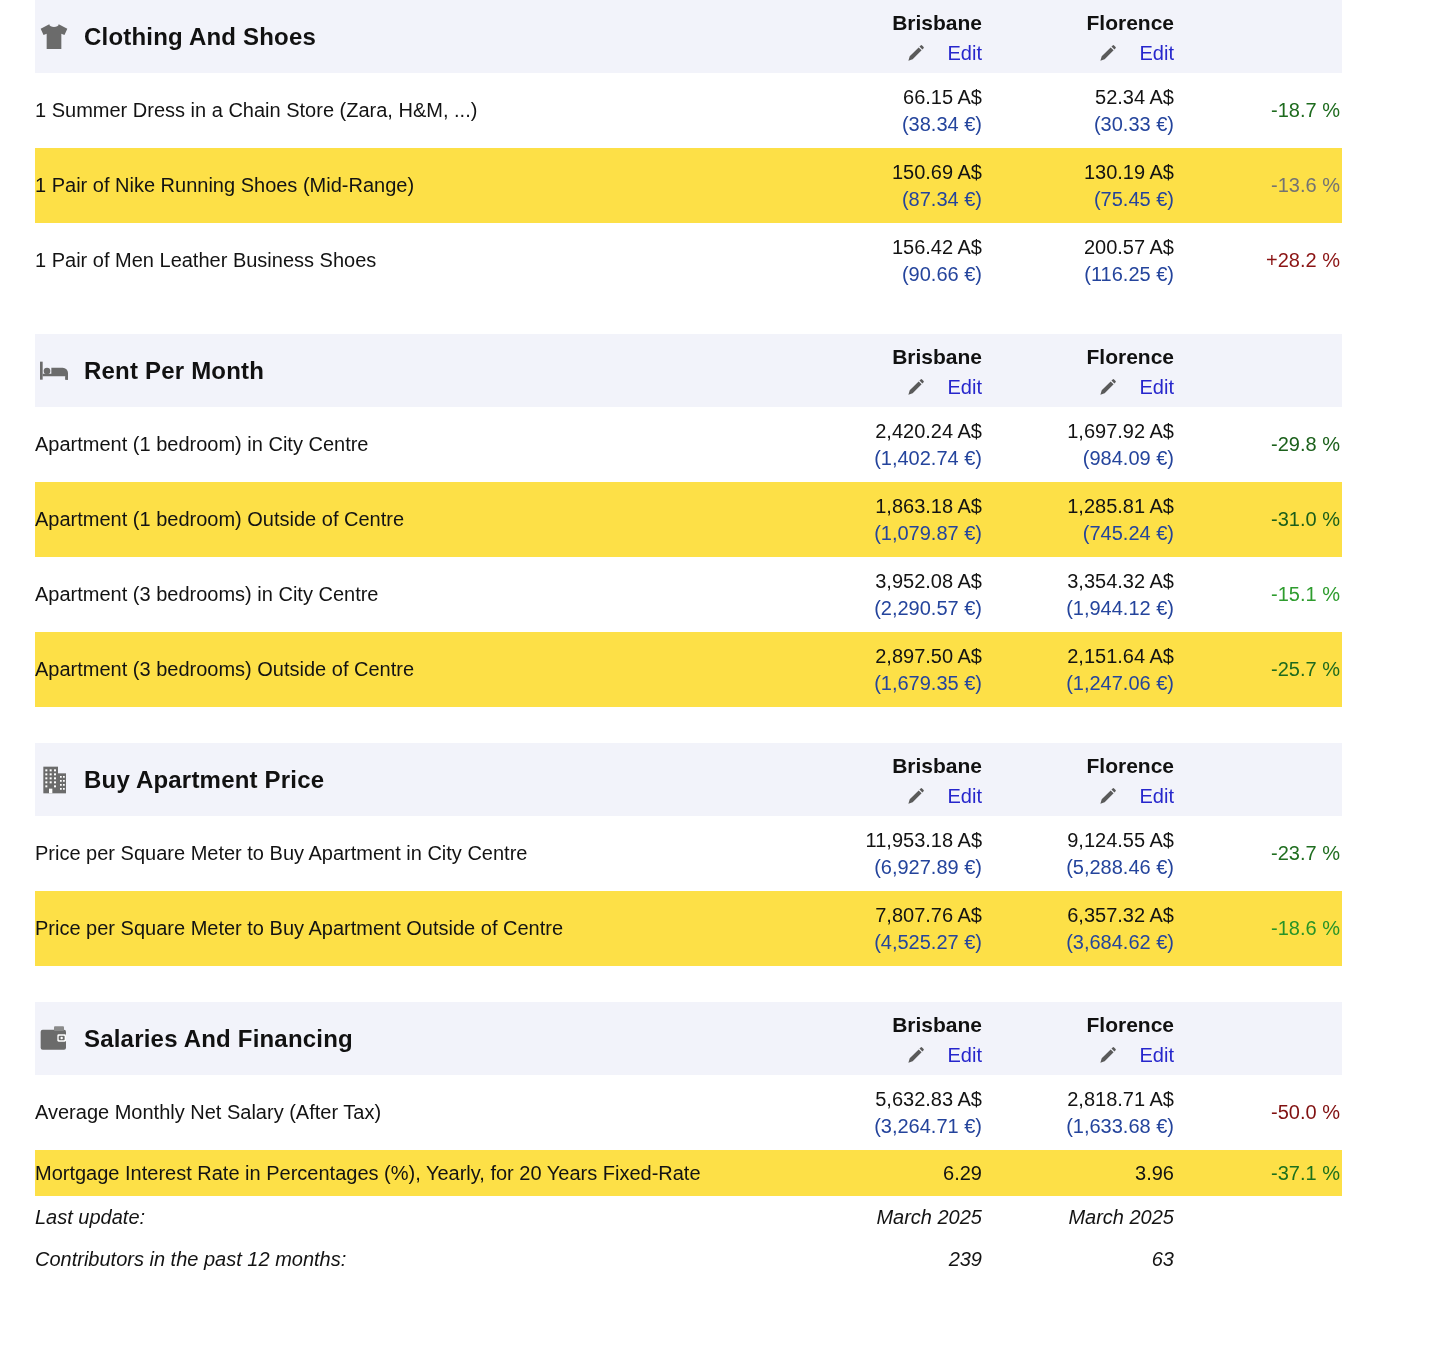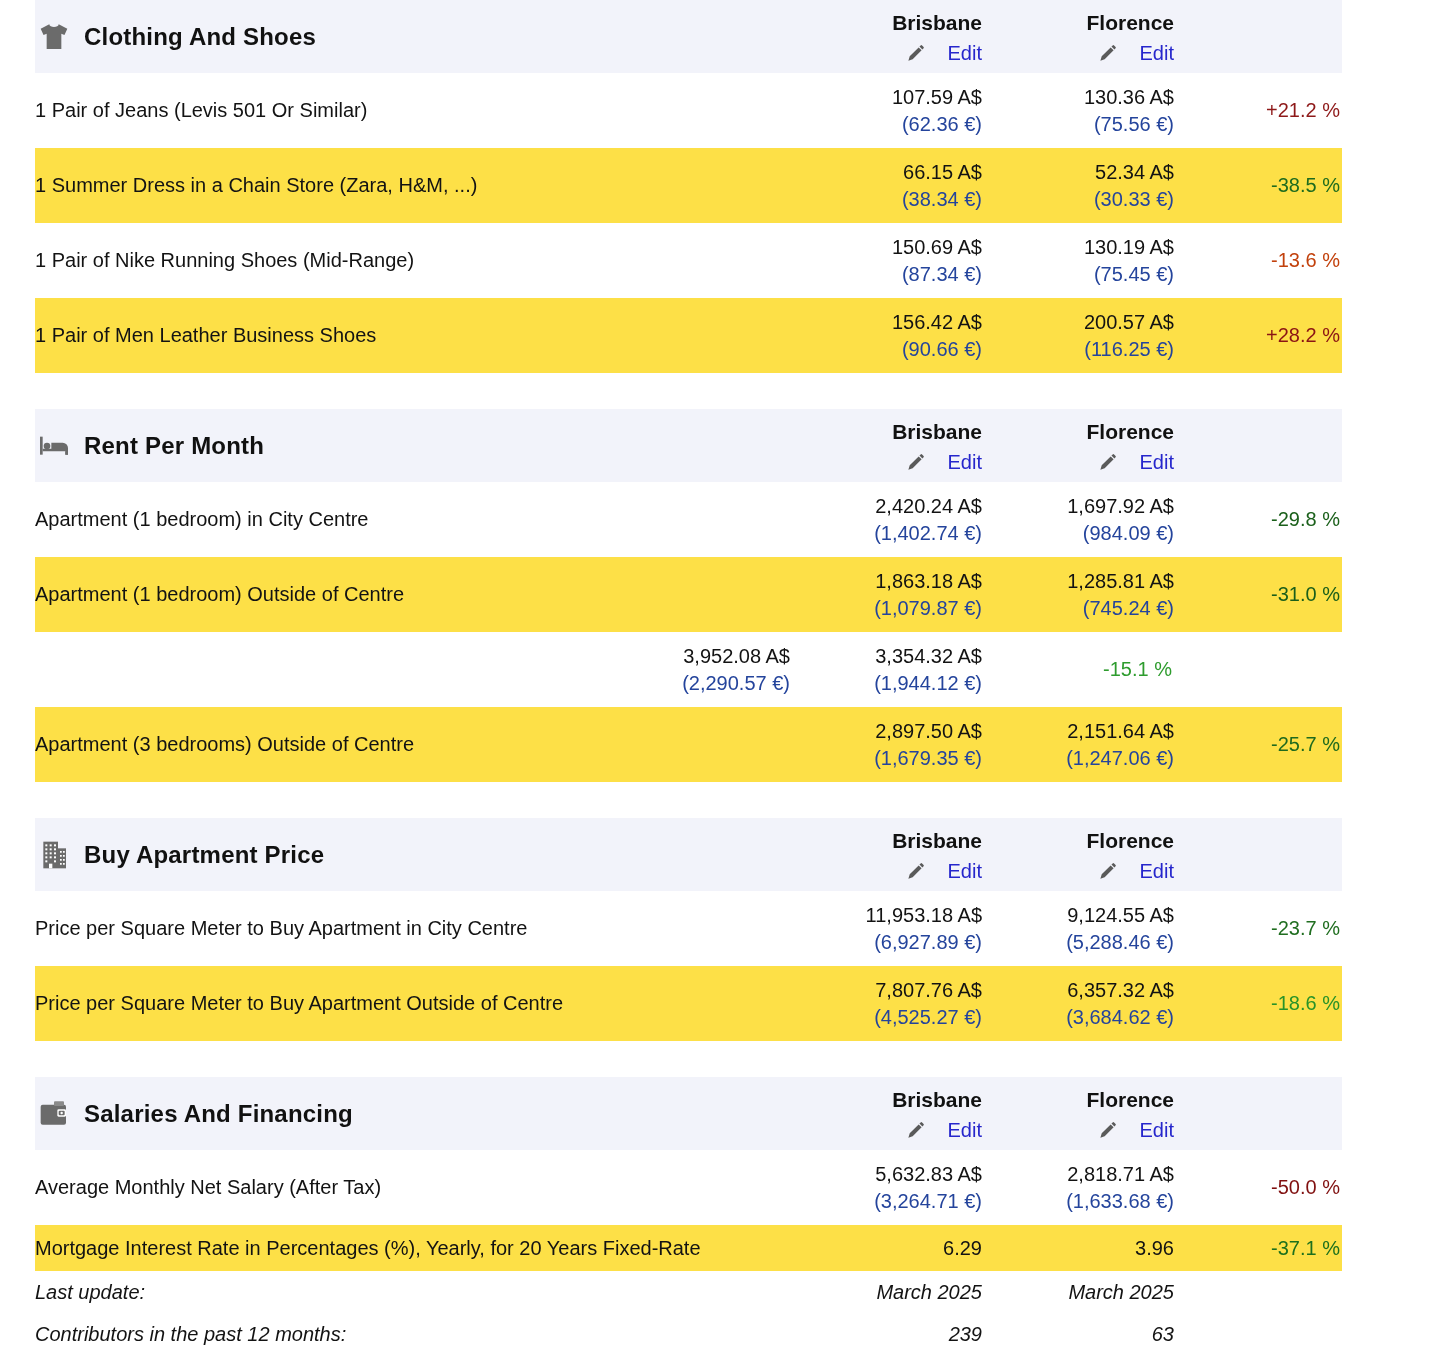--- a/index.html
+++ b/index.html
@@ -87,57 +87,45 @@
               <svg viewBox="0 0 24 24">
                 <path fill="#5a5a5a" d="M3 21 l1.7-5.4 L16 4.3 l3.7 3.7 L8.4 19.3 Z M17 3.3 l1.5-1.5 a1.3 1.3 0 0 1 1.8 0 l1.9 1.9 a1.3 1.3 0 0 1 0 1.8 L20.7 7 Z"></path>
               </svg>
             </span>
           <span class="edit-text">Edit</span>
         </a>
       </div>
       <div class="cell pct-cell"></div>
     </div>
 
-    <div class="row data-row">
-      <div class="cell item">1 Pair of Jeans (Levis 501 Or Similar)</div>
-      <div class="cell val">
-        <div class="amt">107.59 A$</div>
-        <div class="eur">(62.36 €)</div>
-      </div>
-      <div class="cell val">
-        <div class="amt">130.36 A$</div>
-        <div class="eur">(75.56 €)</div>
-      </div>
-      <div class="cell pct-cell"><span class="pctval" style="color: rgb(142, 25, 25);">+21.2 %</span></div>
-    </div>
 
     <div class="row data-row">
       <div class="cell item">1 Summer Dress in a Chain Store (Zara, H&amp;M, ...)</div>
       <div class="cell val">
         <div class="amt">66.15 A$</div>
         <div class="eur">(38.34 €)</div>
       </div>
       <div class="cell val">
         <div class="amt">52.34 A$</div>
         <div class="eur">(30.33 €)</div>
       </div>
-      <div class="cell pct-cell"><span class="pctval" style="color: rgb(30, 107, 30);">-38.5 %</span></div>
+      <div class="cell pct-cell"><span class="pctval" style="color: rgb(30, 107, 30);">-18.7 %</span></div>
     </div>
 
     <div class="row data-row">
       <div class="cell item">1 Pair of Nike Running Shoes (Mid-Range)</div>
       <div class="cell val">
         <div class="amt">150.69 A$</div>
         <div class="eur">(87.34 €)</div>
       </div>
       <div class="cell val">
         <div class="amt">130.19 A$</div>
         <div class="eur">(75.45 €)</div>
       </div>
-      <div class="cell pct-cell"><span class="pctval" style="color: #c2410c;">-13.6 %</span></div>
+      <div class="cell pct-cell"><span class="pctval" style="color: #737373;">-13.6 %</span></div>
     </div>
 
     <div class="row data-row">
       <div class="cell item">1 Pair of Men Leather Business Shoes</div>
       <div class="cell val">
         <div class="amt">156.42 A$</div>
         <div class="eur">(90.66 €)</div>
       </div>
       <div class="cell val">
         <div class="amt">200.57 A$</div>
@@ -207,20 +195,21 @@
         <div class="eur">(1,079.87 €)</div>
       </div>
       <div class="cell val">
         <div class="amt">1,285.81 A$</div>
         <div class="eur">(745.24 €)</div>
       </div>
       <div class="cell pct-cell"><span class="pctval" style="color: rgb(26, 94, 26);">-31.0 %</span></div>
     </div>
 
     <div class="row data-row">
+      <div class="cell item">Apartment (3 bedrooms) in City Centre</div>
       <div class="cell val">
         <div class="amt">3,952.08 A$</div>
         <div class="eur">(2,290.57 €)</div>
       </div>
       <div class="cell val">
         <div class="amt">3,354.32 A$</div>
         <div class="eur">(1,944.12 €)</div>
       </div>
       <div class="cell pct-cell"><span class="pctval" style="color: rgb(46, 156, 46);">-15.1 %</span></div>
     </div>

